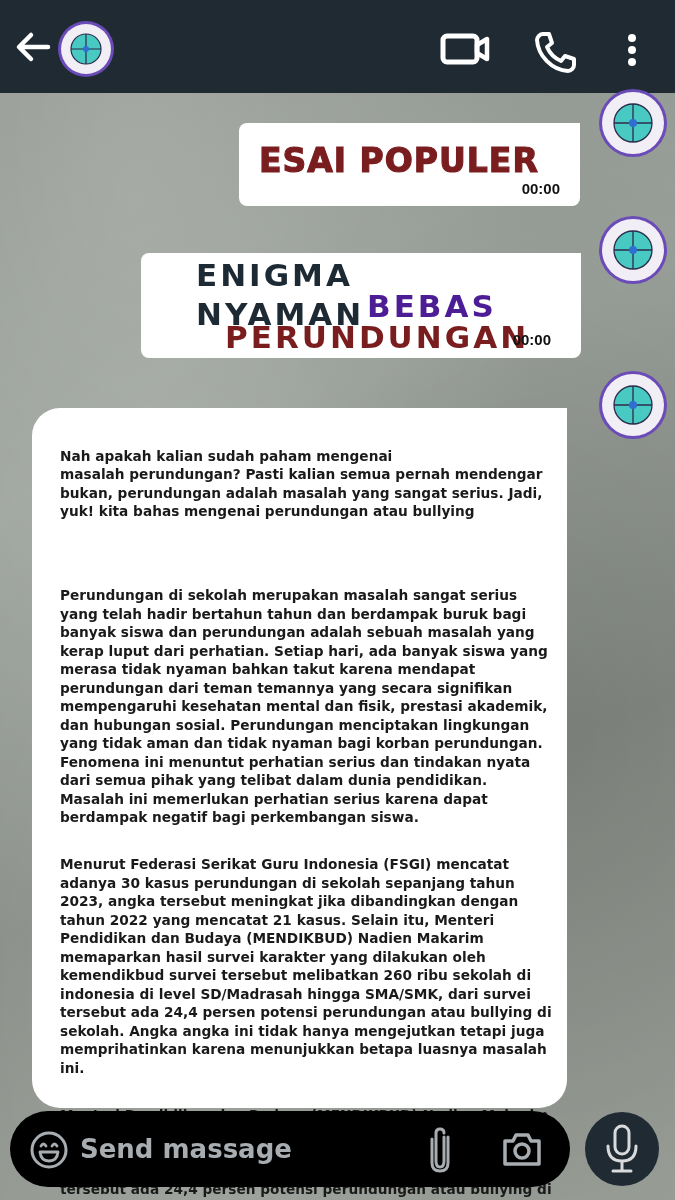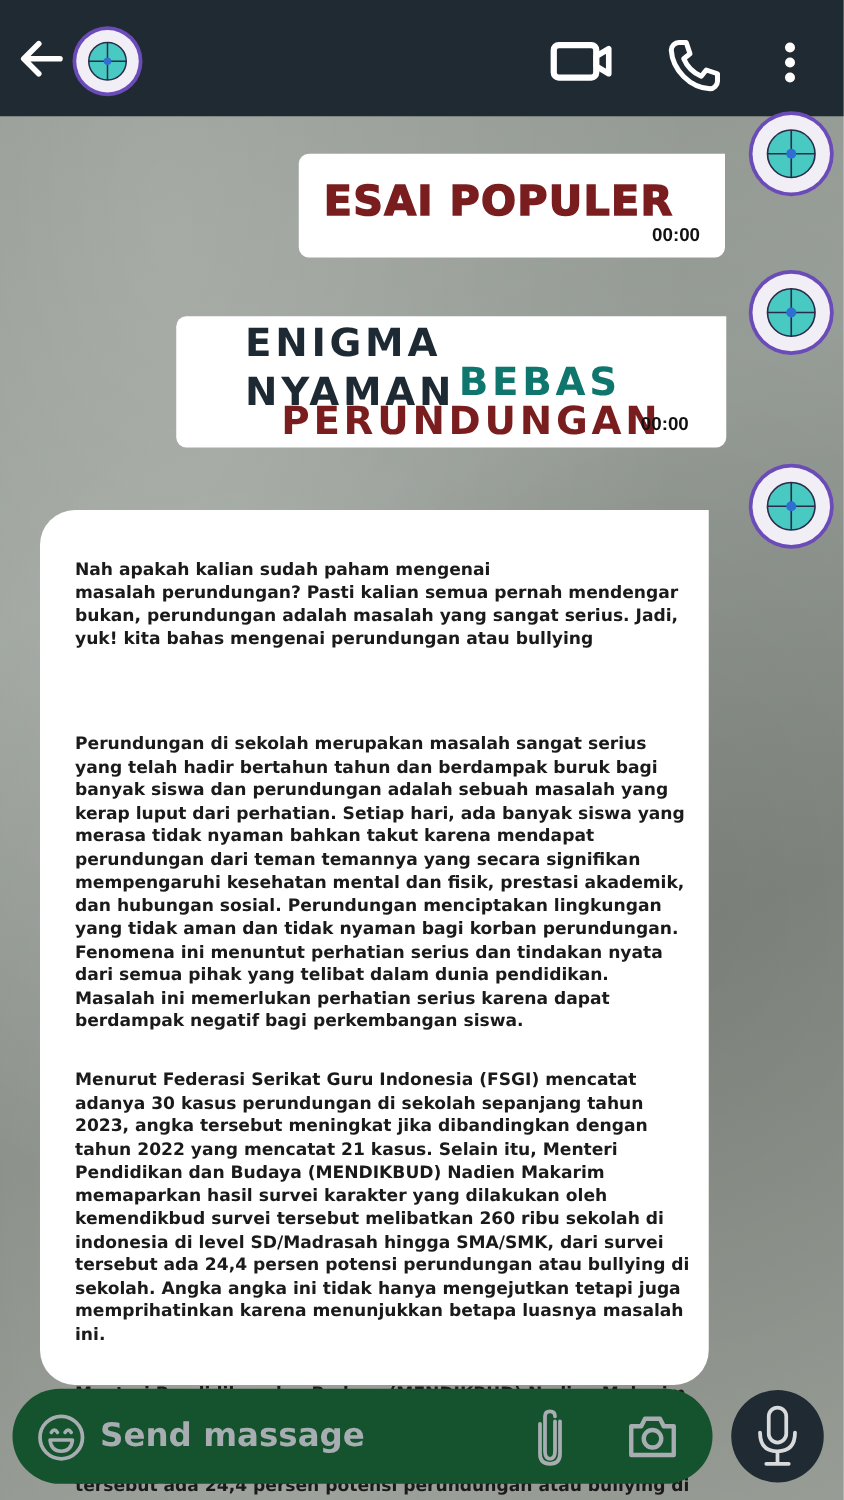--- a/index.html
+++ b/index.html
@@ -49,21 +49,21 @@
   .time { position: absolute; font-size: 15px; font-weight: 700; color: #111; text-align: center; }
   .b1 .time { right: 20px; bottom: 9px; }
 
   .b2 { left: 141px; top: 253px; width: 440px; height: 105px; border-top-right-radius: 0; }
   .b2-line {
     position: absolute; font-family: "DejaVu Sans", sans-serif; font-weight: 700;
     font-size: 31px; letter-spacing: 3px; line-height: 31px;
   }
   .b2-l1 { left: 55px; top: 7px; color: #1d2a34; }
   .b2-l2a { left: 55px; top: 46px; color: #1d2a34; }
-  .b2-l2b { left: 226px; top: 38px; color: #0f766e; }
+  .b2-l2b { left: 226px; top: 38px; color: #4c1d95; }
   .b2-l3 { left: 84px; top: 69px; color: #7a1d1f; }
   .b2 .time { right: 30px; bottom: 10px; }
 
   .b3 { left: 32px; top: 408px; width: 535px; height: 700px; border-top-right-radius: 0; border-radius: 28px; border-top-right-radius: 0; }
   .b3-body {
     position: absolute; left: 23px; top: 15px; right: 10px;
     font-family: "DejaVu Sans", sans-serif; font-weight: 700;
     font-size: 13.7px; line-height: 18.5px; color: #1a1a1a;
     white-space: pre-line;
   }
@@ -71,21 +71,21 @@
   .b3-body .gap { height: 18.5px; }
 
   .side-avatar { position: absolute; width: 70px; height: 70px; border-radius: 50%; }
   .sa1 { left: 598px; top: 88px; }
   .sa2 { left: 598px; top: 215px; }
   .sa3 { left: 598px; top: 370px; }
 
   
   .input-bar {
     position: absolute; left: 10px; top: 1111px; width: 560px; height: 76px;
-    background: #14532d; border-radius: 38px;
+    background: #000000; border-radius: 38px;
   }
   .emoji-btn { position: absolute; left: 19px; top: 19px; width: 40px; height: 40px; cursor: pointer; }
   .msg-input {
     position: absolute; left: 70px; top: 18px; width: 330px; height: 40px;
     background: transparent; border: none; outline: none;
     color: #a8adb2; font-family: "DejaVu Sans", sans-serif; font-weight: 700; font-size: 26px;
   }
   .msg-input::placeholder { color: #a8adb2; }
   .attach-btn { position: absolute; left: 418px; top: 14px; width: 24px; height: 48px; cursor: pointer; }
   .camera-btn { position: absolute; left: 492px; top: 20px; width: 40px; height: 36px; cursor: pointer; }

